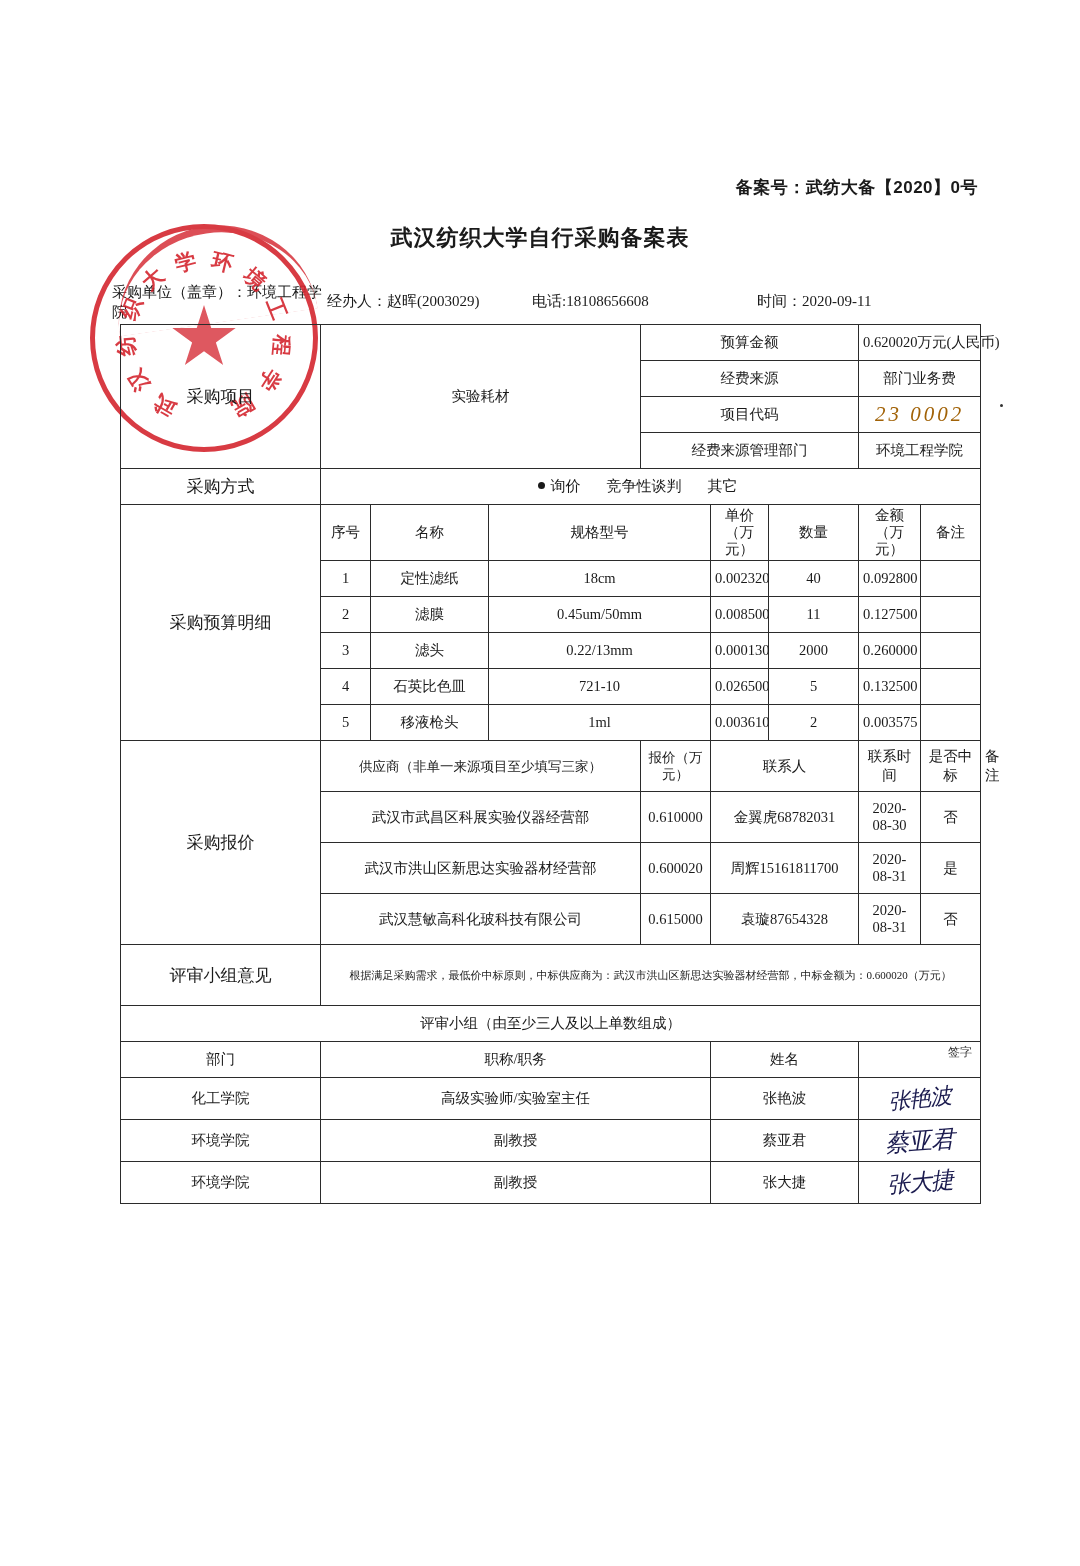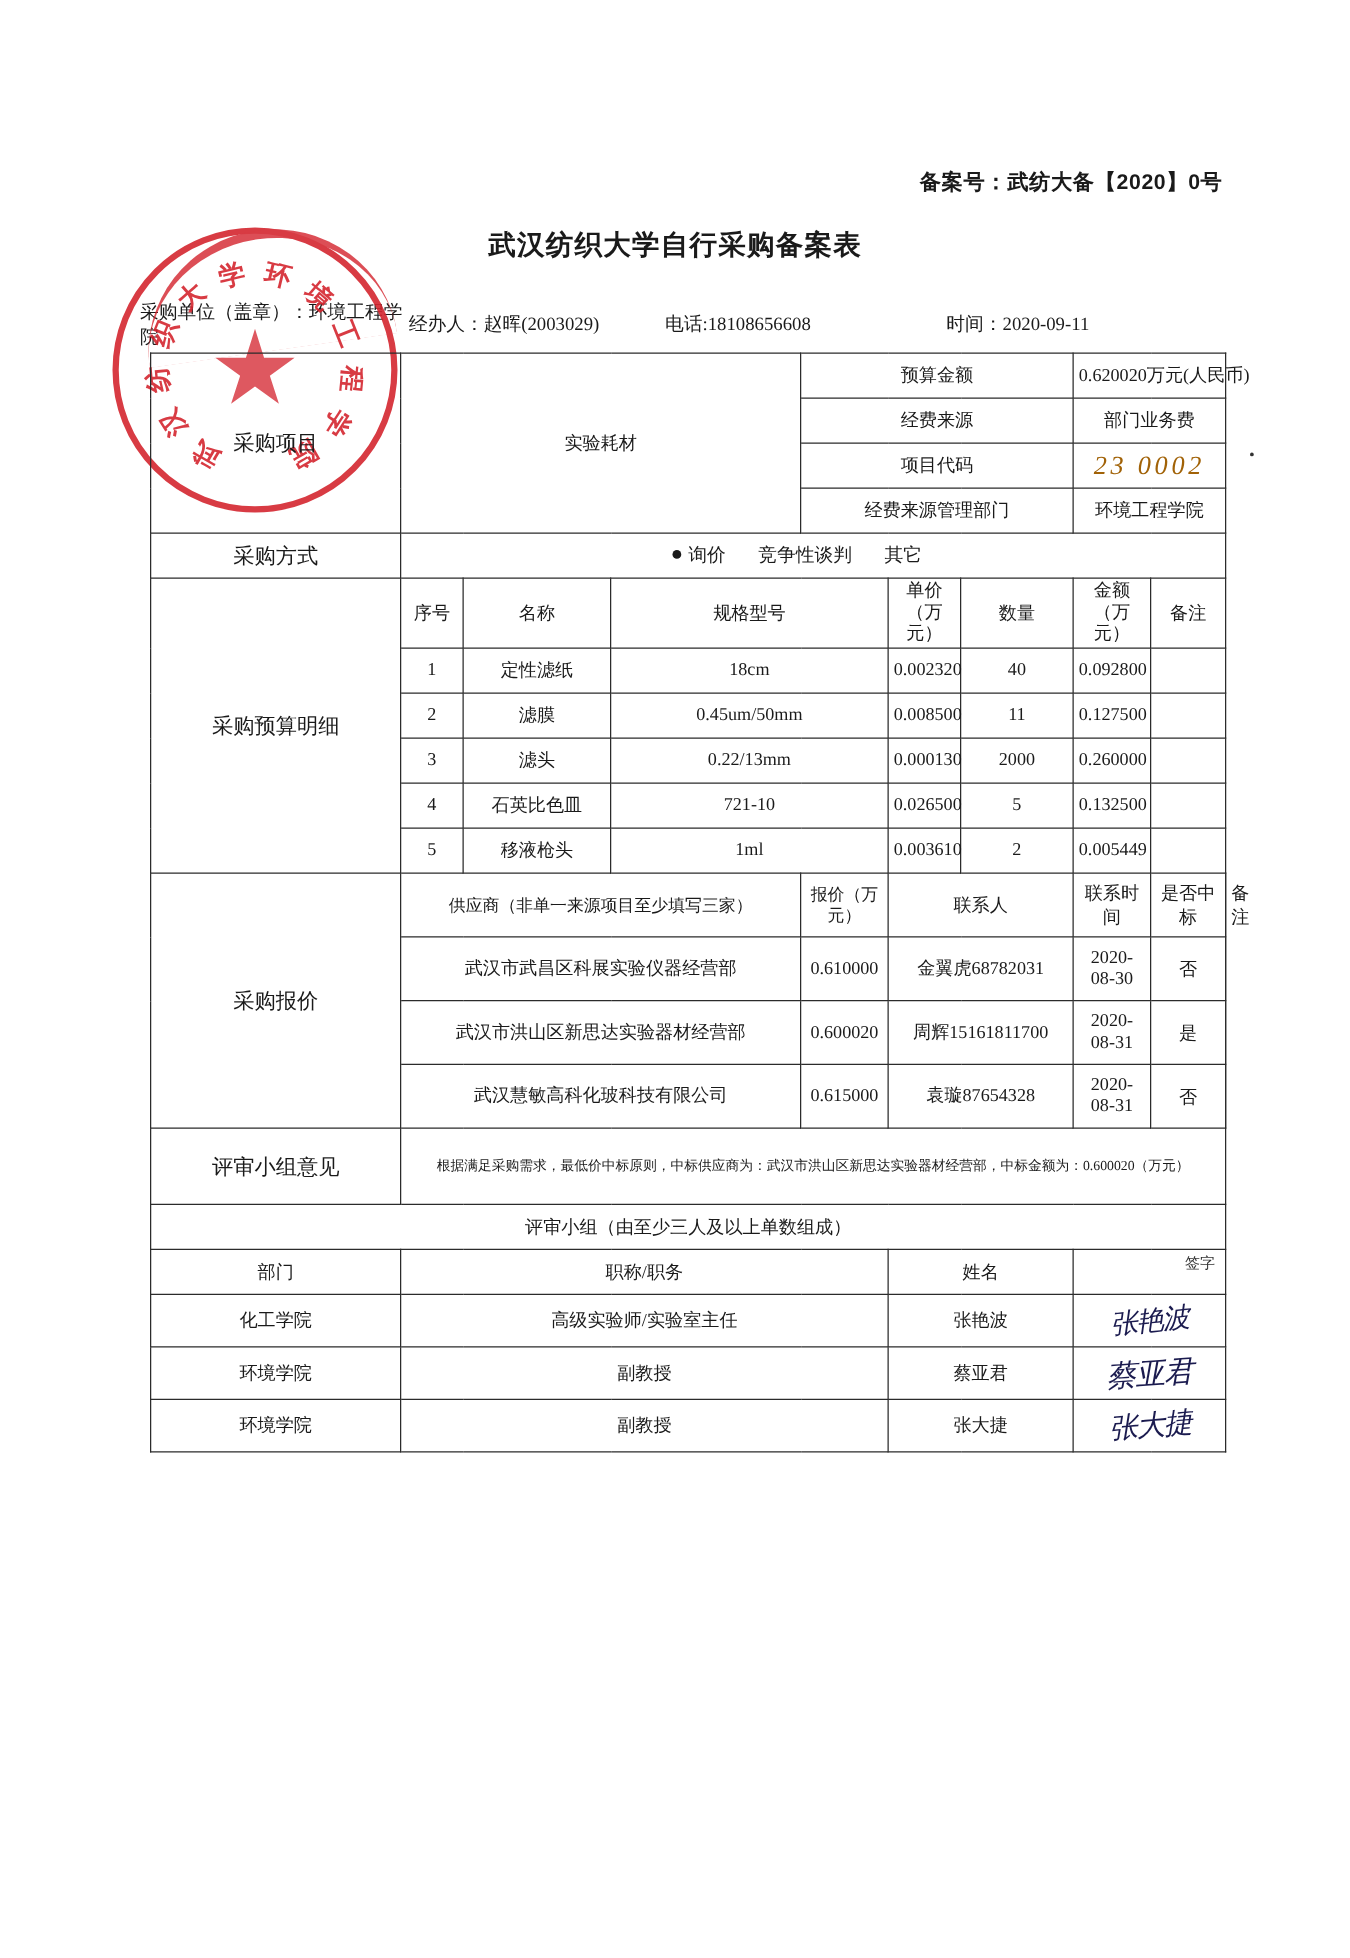--- a/index.html
+++ b/index.html
@@ -12,20 +12,21 @@
     height: 1566px;
     font-family: "Liberation Serif", serif;
     color: #1a1a1a;
     position: relative;
     overflow: hidden;
   }
   .page {
     position: relative;
     width: 1080px;
     height: 1500px;
+    margin-top: 42px;
   }
   
   .record-no {
     position: absolute;
     top: 134px;
     right: 102px;
     font-family: "Liberation Sans", sans-serif;
     font-weight: bold;
     font-size: 17px;
     letter-spacing: 0.5px;
@@ -338,21 +339,21 @@
         <td>5</td>
         <td>0.132500</td>
         <td></td>
       </tr>
       <tr>
         <td>5</td>
         <td>移液枪头</td>
         <td colspan="2">1ml</td>
         <td>0.003610</td>
         <td>2</td>
-        <td>0.005449</td>
+        <td>0.003575</td>
         <td></td>
       </tr>
 
       <tr>
         <td class="lbl" rowspan="4">采购报价</td>
         <td colspan="3" class="left tight small" style="height:46px">供应商（非单一来源项目至少填写三家）</td>
         <td class="tight small">报价（万元）</td>
         <td colspan="2">联系人</td>
         <td>联系时间</td>
         <td>是否中标</td>

